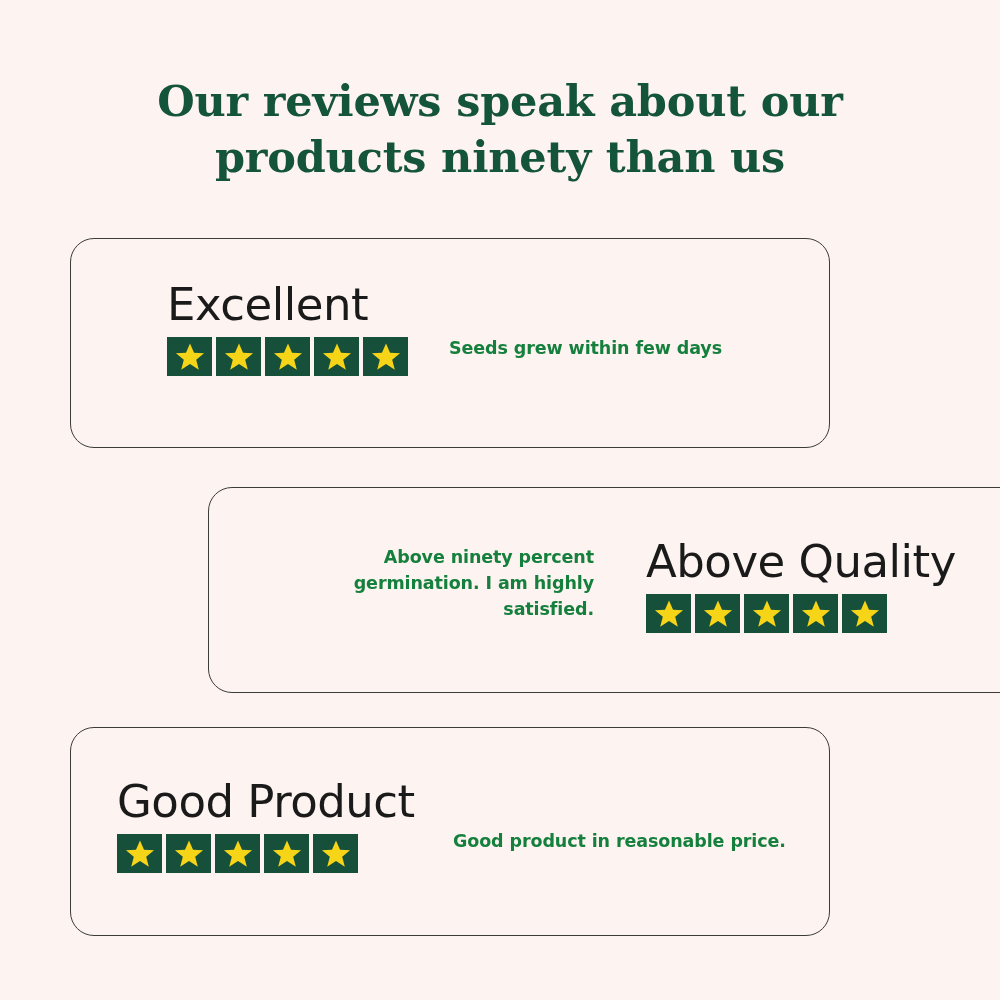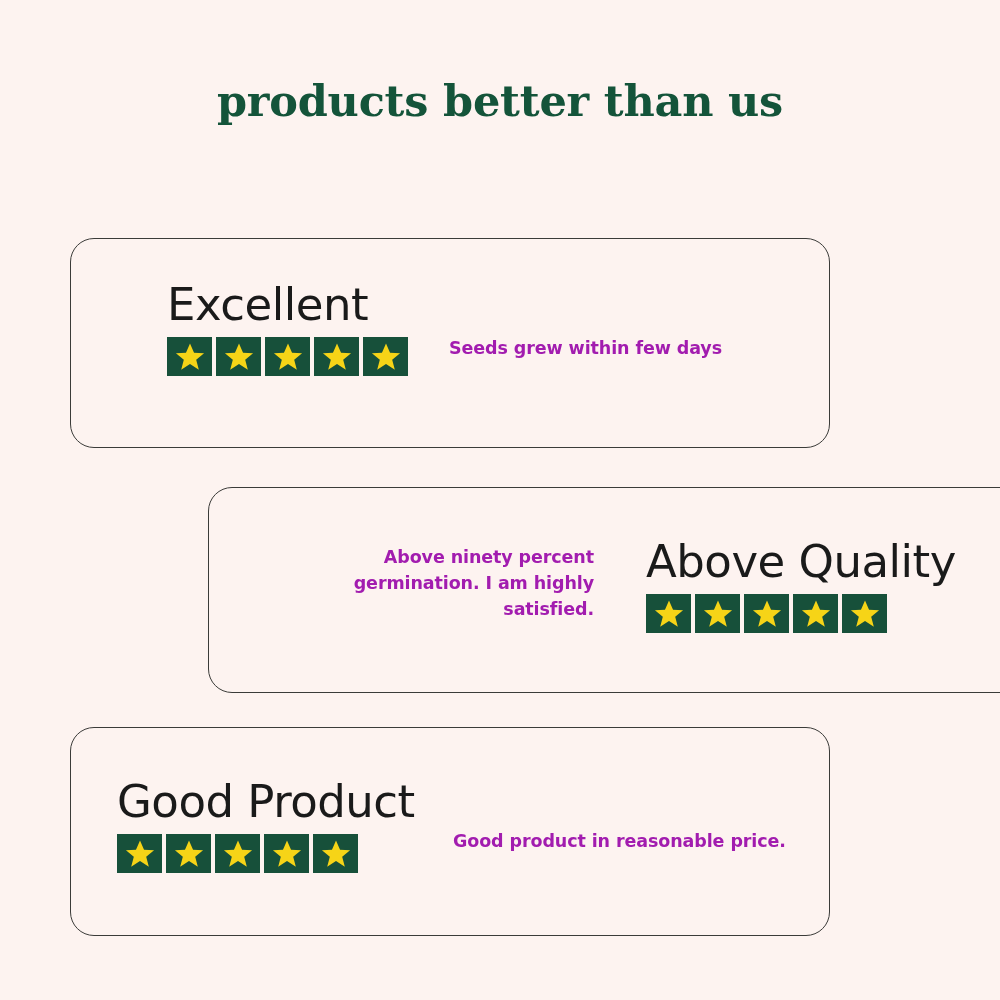--- a/index.html
+++ b/index.html
@@ -78,21 +78,21 @@
     display: flex;
     align-items: center;
     justify-content: center;
   }
   .star-tile svg { display: block; }
 
   
   .review-text {
     font-family: "DejaVu Sans", sans-serif;
     font-weight: bold;
-    color: #a21caf;
+    color: #15803d;
     font-size: 17.5px;
     line-height: 26px;
     letter-spacing: -0.1px;
   }
 
   
   #card-1 .rating-block { position: absolute; left: 96px; top: 40px; }
   #card-1 .review-text  { position: absolute; left: 378px; top: 96px; white-space: nowrap; }
 
   
@@ -100,21 +100,22 @@
   #card-2 .rating-block { position: absolute; left: 437px; top: 48px; }
 
   
   #card-3 .rating-block { position: absolute; left: 46px; top: 48px; }
   #card-3 .review-text  { position: absolute; left: 382px; top: 100px; white-space: nowrap; text-align: right; }
 </style>
 </head>
 <body>
 
 <h1 class="heading">
-  <span class="line">products better than us</span>
+  <span class="line">Our reviews speak about our</span>
+  <span class="line">products ninety than us</span>
 </h1>
 
 <div class="card" id="card-1">
   <div class="card-inner">
     <div class="rating-block">
       <div class="rating-title">Excellent</div>
       <div class="stars">
         <span class="star-tile">
             <svg width="30" height="29" viewBox="0 0 32 30">
               <polygon points="16,1 20.3,11.1 31,11.6 22.6,18.5 25.4,29 16,23 6.6,29 9.4,18.5 1,11.6 11.7,11.1" fill="#F6D417"></polygon>

